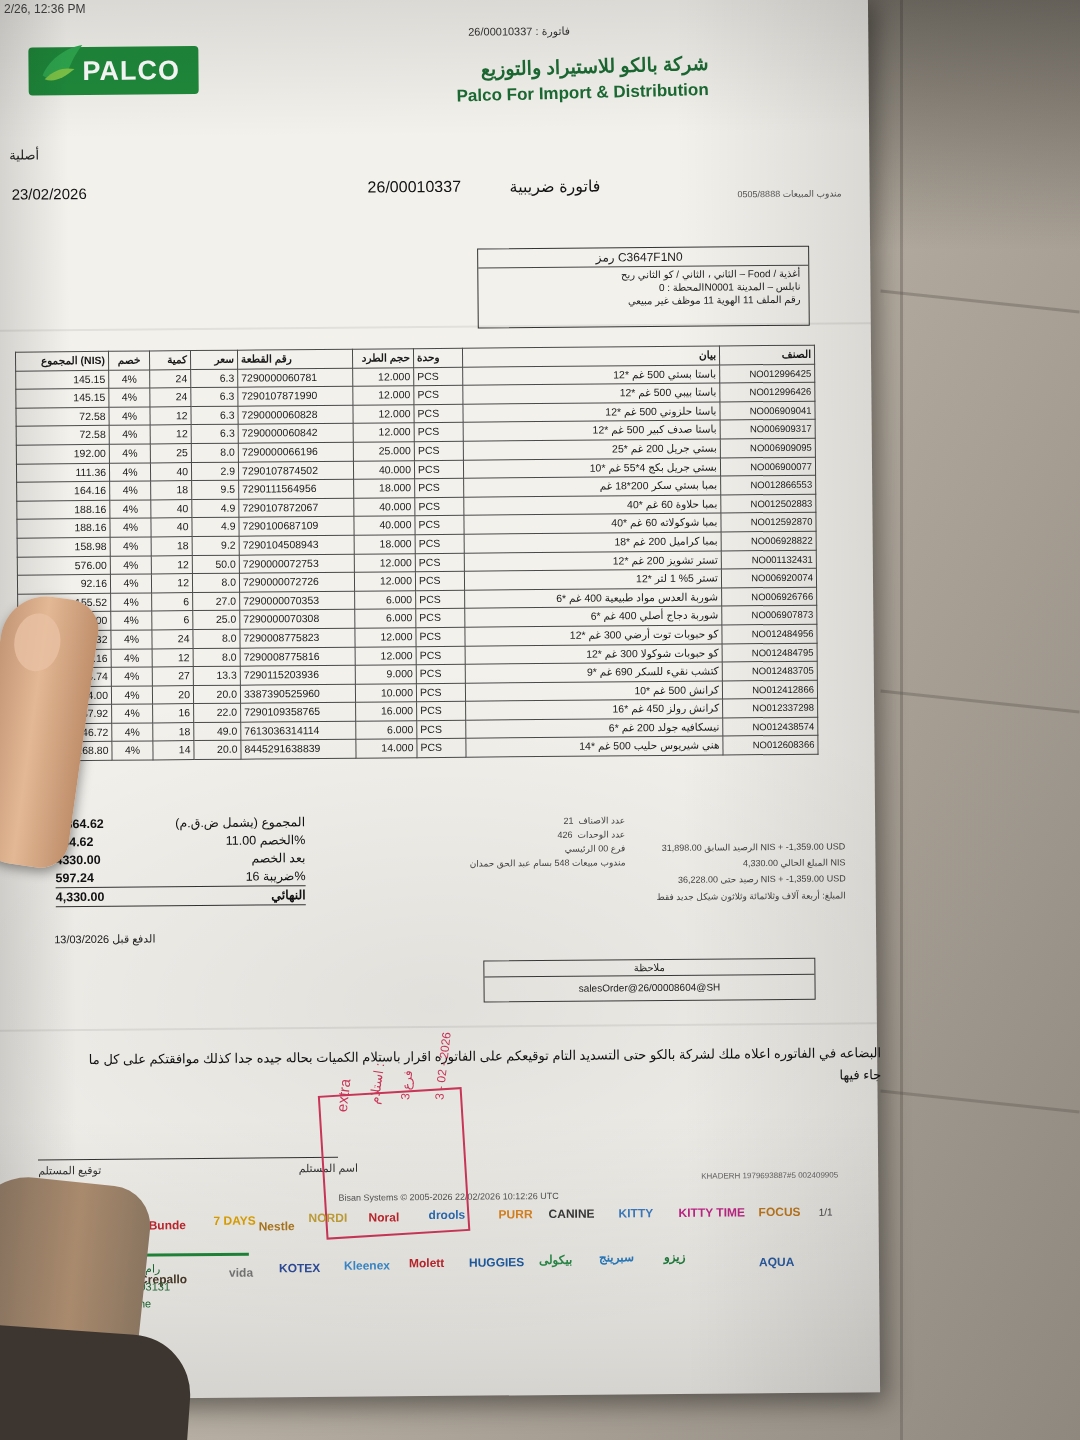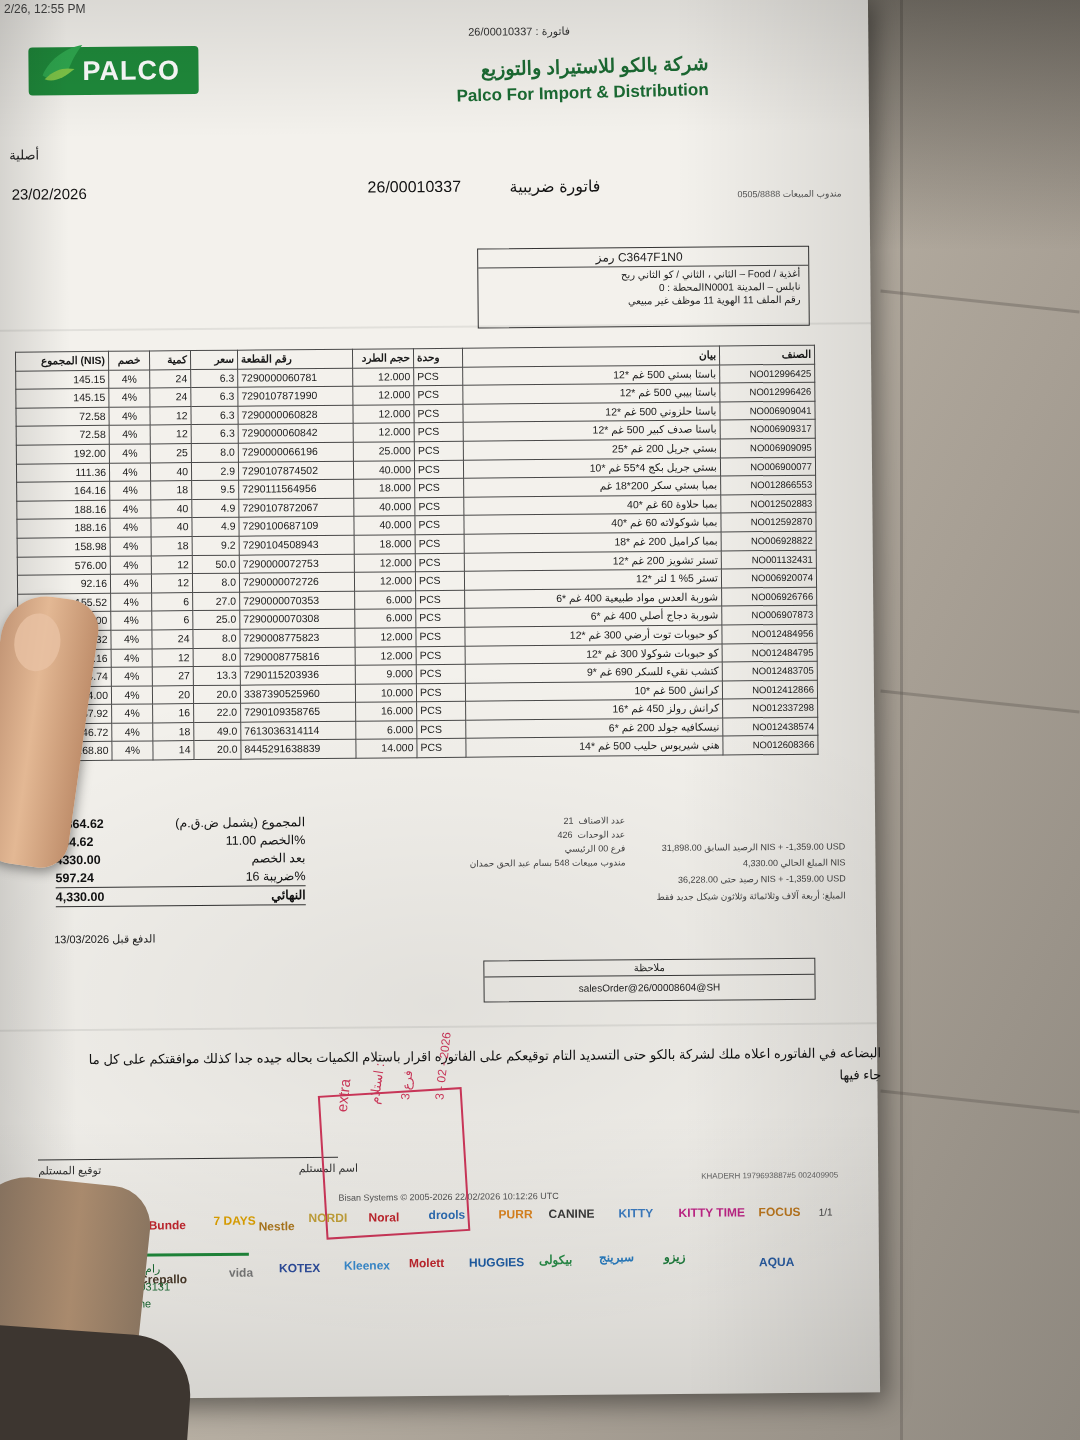--- a/index.html
+++ b/index.html
@@ -524,13 +524,13 @@
   <div class="crease" style="top:1030px;"></div>
   <div id="paperShade"></div>
 </div>
 
 <div id="thumb">
     <div id="nail"></div>
   </div>
 <div id="arm"></div>
 <div id="armdark"></div>
 
-<div id="statusbar">2/26, 12:55 PM</div>
+<div id="statusbar">2/26, 12:36 PM</div>
 
 </body></html>

